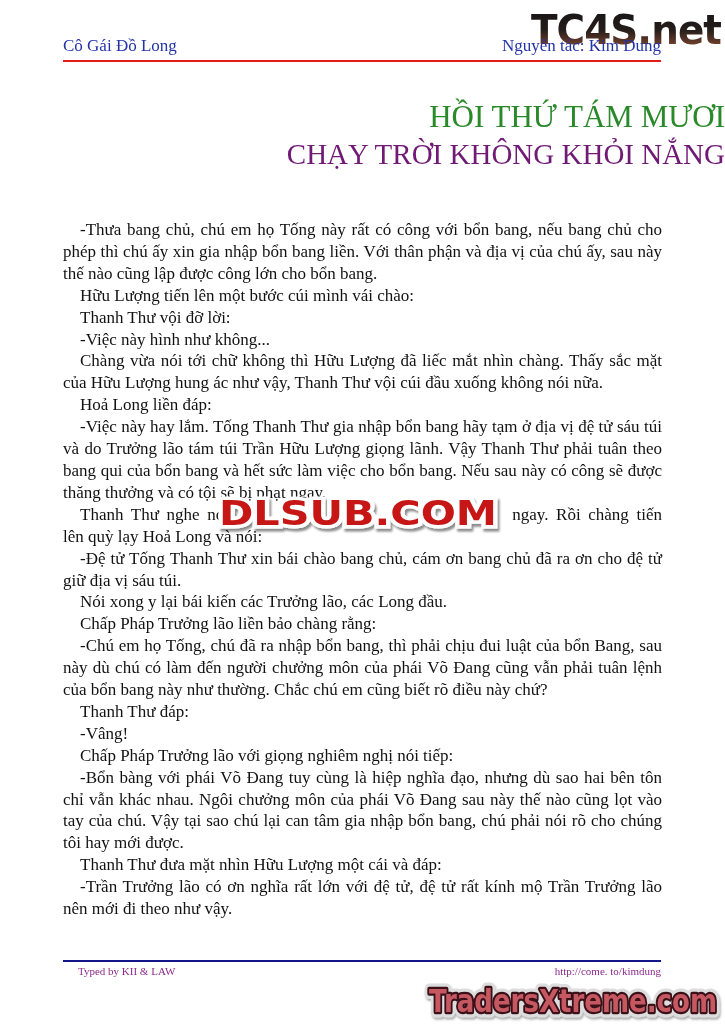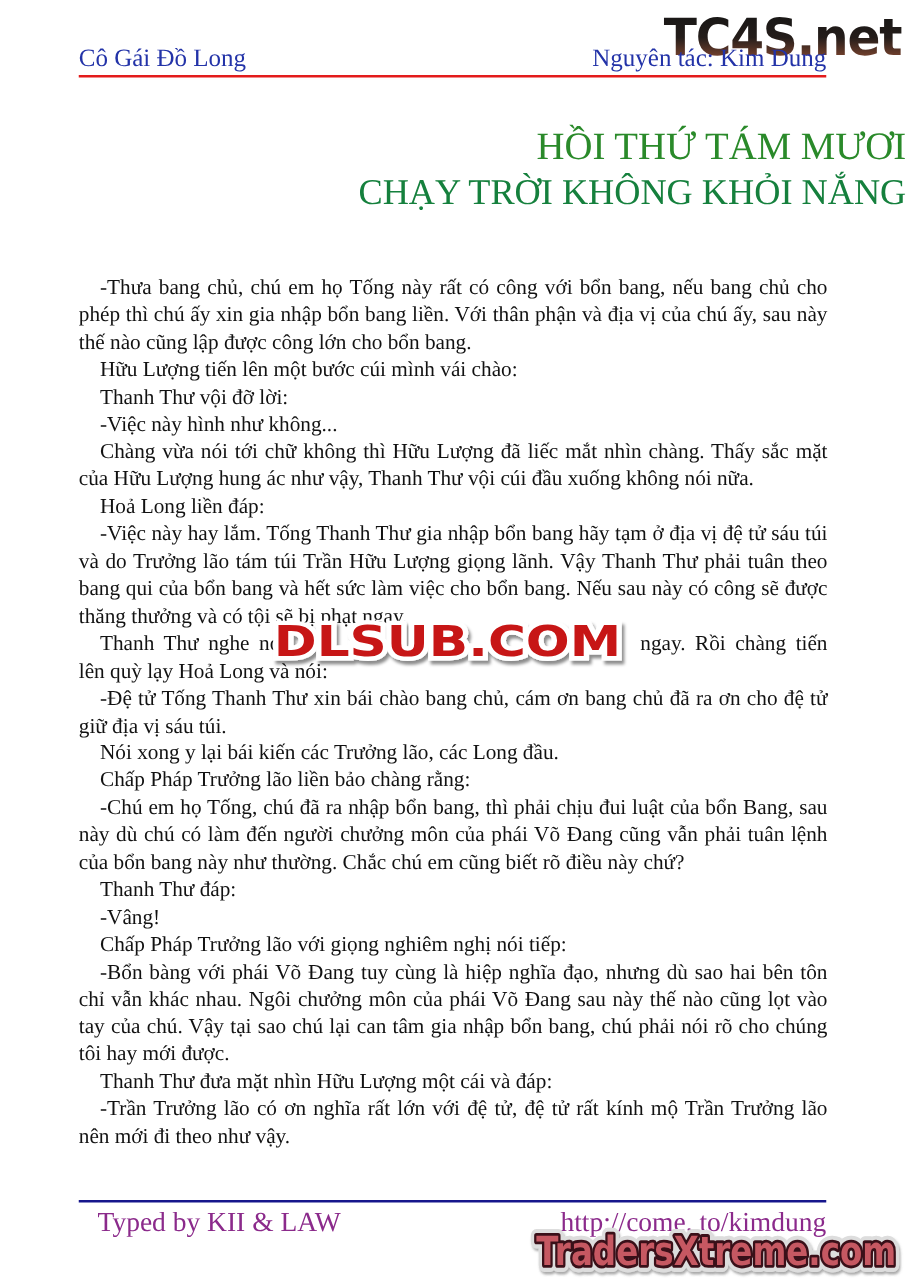--- a/index.html
+++ b/index.html
@@ -4,41 +4,41 @@
 <style>
   html,body{margin:0;padding:0;background:#ffffff;}
   .page{position:relative;width:725px;height:1024px;background:#ffffff;overflow:hidden;
         font-family:"Liberation Serif","DejaVu Serif",serif;}
 
   
   .tc4s{position:absolute;top:4px;right:0;}
 
   
   .header-row{position:absolute;top:36px;left:63px;width:598px;display:flex;
-              justify-content:space-between;font-size:20px;color:#2333a8;gap:20px;}
+              justify-content:space-between;font-size:17px;color:#2333a8;gap:20px;}
   .rule{position:absolute;left:63px;width:598px;height:2px;}
   .rule-red{top:60px;background:#e31b1b;}
 
   
   .titles{position:absolute;top:97px;left:0;width:725px;text-align:right;}
   .title1{font-size:31px;line-height:39px;color:#2a8a2a;}
-  .title2{font-size:29px;line-height:36px;color:#15803d;}
+  .title2{font-size:29px;line-height:36px;color:#701a75;}
 
   
   .body-text{position:absolute;top:219px;left:63px;width:599px;font-size:17px;
              line-height:21.9px;text-align:justify;color:#121212;}
   .body-text p{margin:0;text-indent:17px;}
   .p-wm{position:relative;}
   .wm-gap{display:inline-block;width:288px;height:1px;}
   .dlsub{position:absolute;left:146px;top:-14px;}
 
   
   .rule-navy{top:960px;background:#16168c;}
   .footer-row{position:absolute;top:965px;left:63px;width:598px;display:flex;
-              justify-content:space-between;font-size:22px;color:#8b2a8b;}
+              justify-content:space-between;font-size:11px;color:#8b2a8b;}
   .footer-row .fl{padding-left:15px;}
   .txtreme{position:absolute;top:979px;right:1px;}
 </style>
 </head>
 <body>
 
 <div class="page">
 
   <svg class="tc4s" width="198" height="48" viewBox="0 0 198 48">
     <defs>

